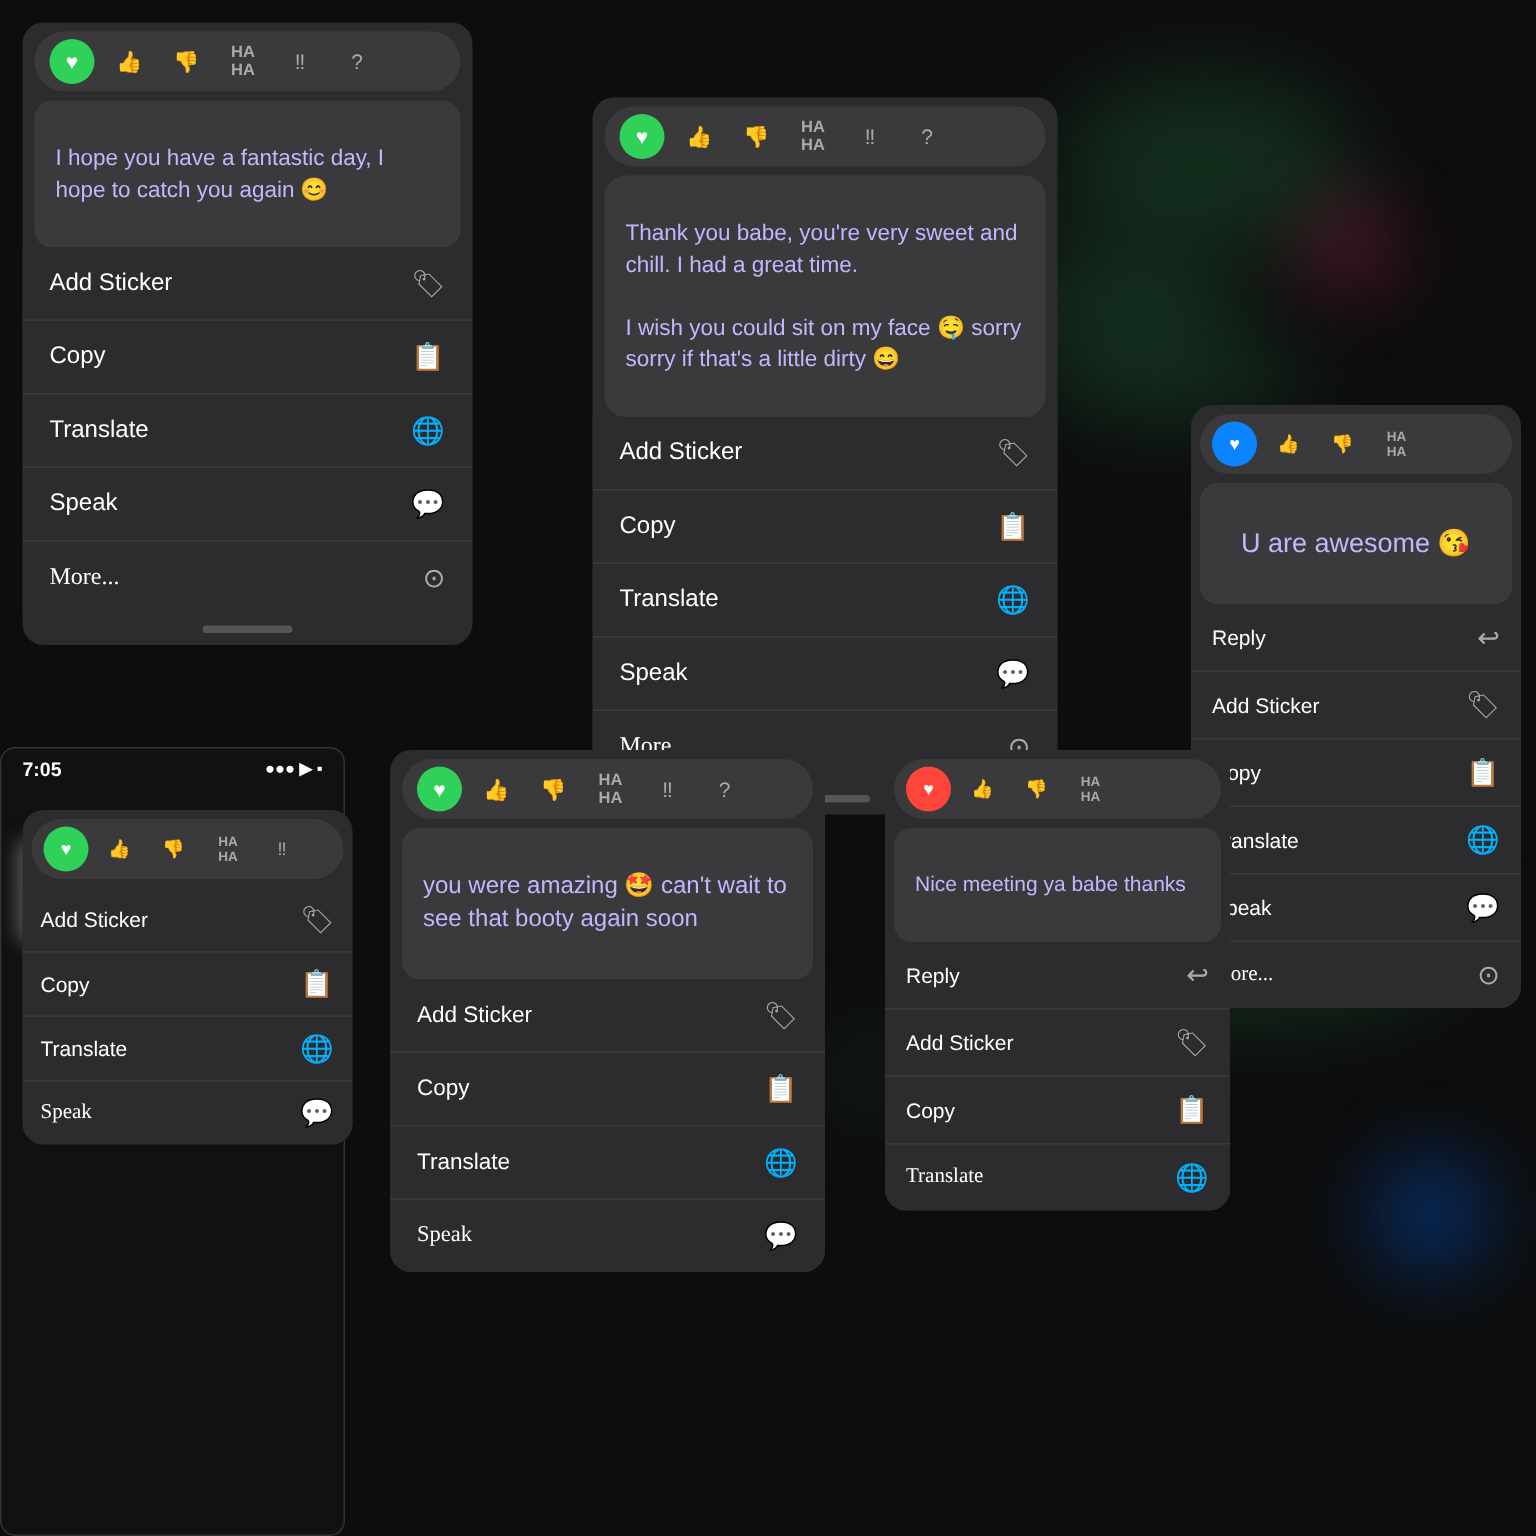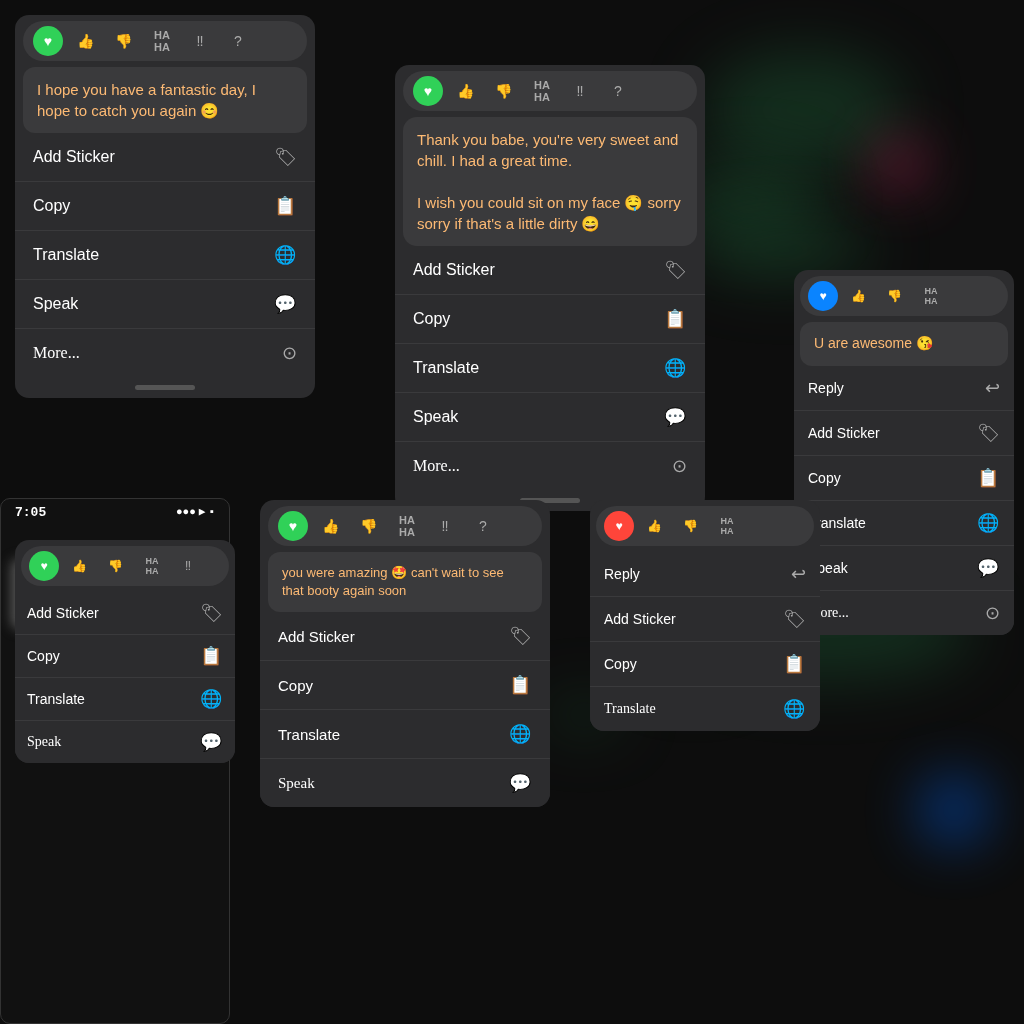--- a/index.html
+++ b/index.html
@@ -32,23 +32,23 @@
     .message-card {
       position: absolute;
       background: #2c2c2e;
       border-radius: 14px;
       overflow: hidden;
       z-index: 10;
     }
 
     .message-bubble {
       background: #3a3a3c;
-      padding: 12px 14px;
+      padding: 28px 14px;
       font-size: 15px;
-      color: #fdba74;
+      color: #c4b5fd;
       line-height: 1.4;
     }
 
     .reaction-btn {
       width: 30px;
       height: 30px;
       border-radius: 50%;
       display: flex;
       align-items: center;
       justify-content: center;
@@ -115,26 +115,25 @@
       background: #111;
       border-radius: 10px;
       z-index: 5;
       overflow: hidden;
       border: 1px solid #333;
     }
 
     .phone-status {
       display: flex;
       justify-content: space-between;
-      align-items: flex-start;
+      align-items: center;
       padding: 6px 14px;
       color: white;
       font-size: 13px;
       font-weight: 600;
-      font-family: Liberation Mono, monospace;
     }
 
     .signal-icons { display: flex; gap: 3px; align-items: center; font-size: 11px; }
 
     .divider-pill {
       width: 60px;
       height: 5px;
       background: #555;
       border-radius: 3px;
       margin: 8px auto;
@@ -253,21 +252,21 @@
 
 <div class="message-card panel-3">
 
   <div style="display:flex;align-items:center;background:#3a3a3c;border-radius:22px;padding:5px 8px;gap:6px;margin:6px 6px;">
     <div class="reaction-btn active-heart-blue" style="font-size:12px;">♥</div>
     <div class="reaction-btn" style="font-size:12px;">👍</div>
     <div class="reaction-btn" style="font-size:12px;">👎</div>
     <div class="reaction-btn ha-text" style="font-size:9px;">HA<br>HA</div>
   </div>
 
-  <div class="message-bubble" style="background:#3a3a3c;border-radius:12px;margin:4px 6px 0 6px;font-size:14px;">
+  <div class="message-bubble" style="background:#3a3a3c;border-radius:12px;margin:4px 6px 0 6px;font-size:18px;text-align:center;">
     <span>U are awesome 😘</span>
   </div>
 
   <div class="menu-list">
     <div class="menu-item" style="font-size:14px;padding:11px 14px;">
       <span>Reply</span>
       <span class="menu-icon">↩</span>
     </div>
     <div class="menu-item" style="font-size:14px;padding:11px 14px;">
       <span>Add Sticker</span>
@@ -296,21 +295,21 @@
 
   <div style="display:flex;align-items:center;background:#3a3a3c;border-radius:22px;padding:5px 10px;gap:8px;margin:6px 8px;">
     <div class="reaction-btn active-heart">♥</div>
     <div class="reaction-btn">👍</div>
     <div class="reaction-btn">👎</div>
     <div class="reaction-btn ha-text">HA<br>HA</div>
     <div class="reaction-btn">‼</div>
     <div class="reaction-btn">?</div>
   </div>
 
-  <div class="message-bubble" style="background:#3a3a3c;border-radius:12px;margin:4px 8px 0 8px;font-size:13px;">
+  <div class="message-bubble" style="background:#3a3a3c;border-radius:12px;margin:4px 8px 0 8px;font-size:16px;">
     <span>you were amazing 🤩 can't wait to see that booty again soon</span>
   </div>
 
   <div class="menu-list">
     <div class="menu-item" style="font-size:15px;">
       <span>Add Sticker</span>
       <span class="menu-icon">🏷</span>
     </div>
     <div class="menu-item" style="font-size:15px;">
       <span>Copy</span>
@@ -329,20 +328,23 @@
 
 <div class="message-card panel-5">
 
   <div style="display:flex;align-items:center;background:#3a3a3c;border-radius:22px;padding:5px 8px;gap:6px;margin:6px 6px;">
     <div class="reaction-btn active-heart-red" style="font-size:12px;">♥</div>
     <div class="reaction-btn" style="font-size:12px;">👍</div>
     <div class="reaction-btn" style="font-size:12px;">👎</div>
     <div class="reaction-btn ha-text" style="font-size:9px;">HA<br>HA</div>
   </div>
 
+  <div class="message-bubble" style="background:#3a3a3c;border-radius:12px;margin:4px 6px 0 6px;font-size:14px;">
+    <span>Nice meeting ya babe thanks</span>
+  </div>
 
   <div class="menu-list">
     <div class="menu-item" style="font-size:14px;padding:11px 14px;">
       <span>Reply</span>
       <span class="menu-icon">↩</span>
     </div>
     <div class="menu-item" style="font-size:14px;padding:11px 14px;">
       <span>Add Sticker</span>
       <span class="menu-icon">🏷</span>
     </div>

